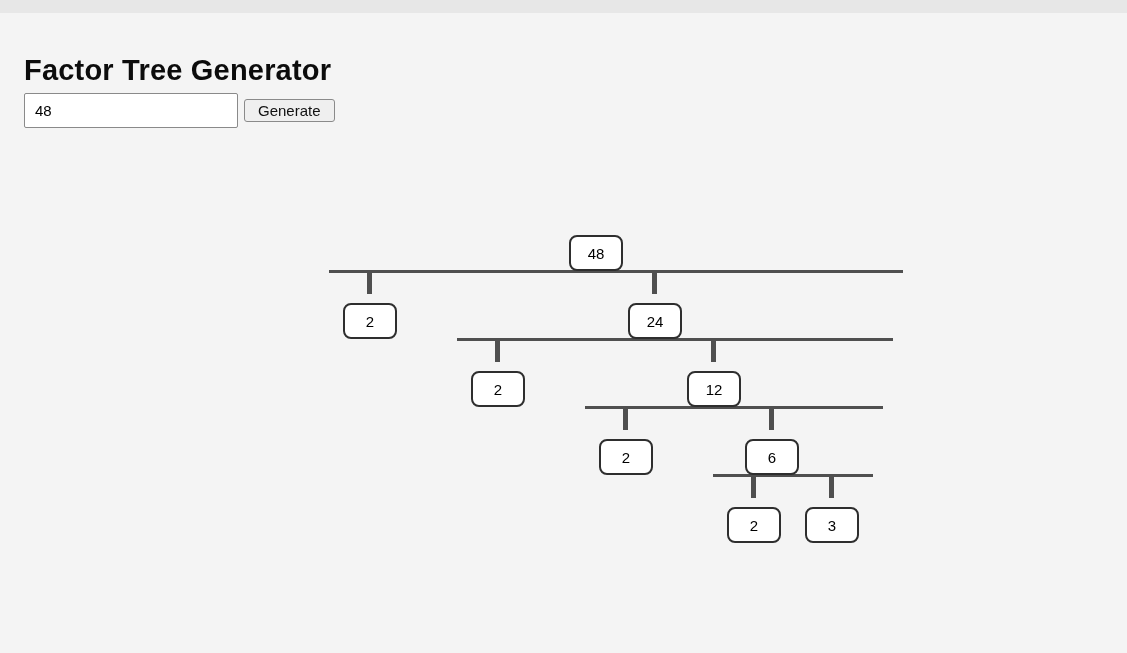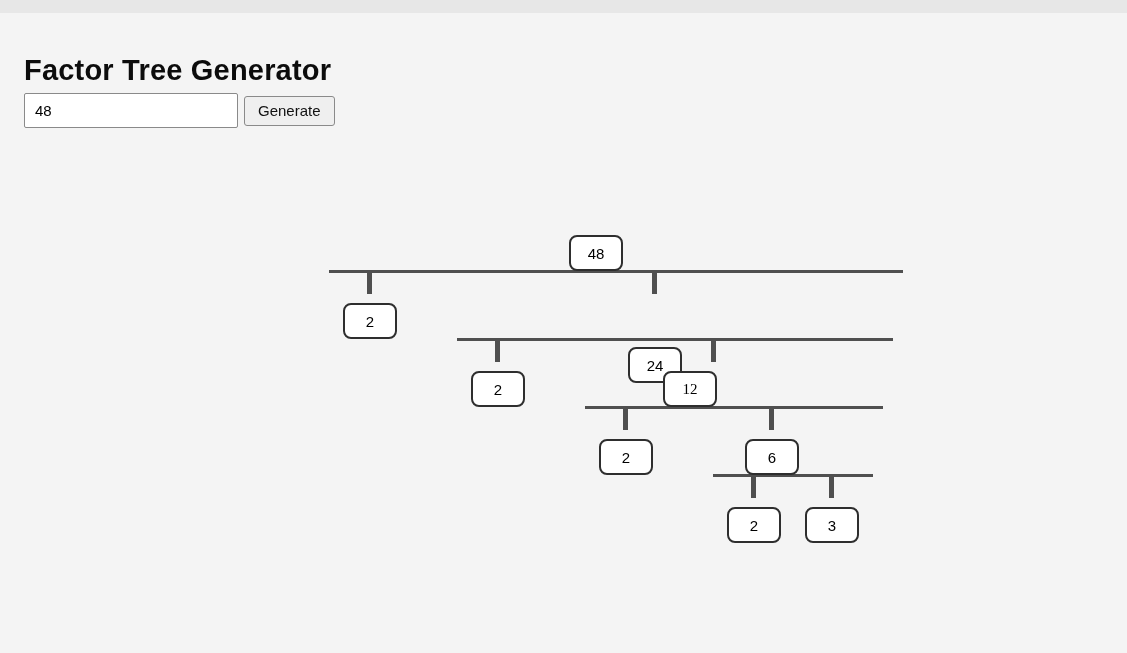--- a/index.html
+++ b/index.html
@@ -49,21 +49,21 @@
     border-radius: 2px;
     background: #ffffff;
     font-size: 15px;
     padding: 0 6px 0 10px;
     color: #000;
     font-family: "Liberation Sans", sans-serif;
   }
   button.generate-btn {
     box-sizing: border-box;
     margin-left: 6px;
-    height: 30px;
+    height: 23px;
     padding: 0 13px;
     font-size: 15px;
     color: #111;
     background: #efefef;
     border: 1px solid #8a8a8a;
     border-radius: 3px;
     font-family: "Liberation Sans", sans-serif;
     cursor: pointer;
   }
   .tree-canvas {
@@ -105,26 +105,26 @@
 
 <div class="tree-canvas" id="tree-canvas">
     <div class="t-line" style="left: 329px; width: 574px; top: 270px;"></div>
     <div class="t-stub" style="left: 367px; top: 270px;"></div>
     <div class="t-stub" style="left: 652px; top: 270px;"></div>
     <div class="t-node" style="left: 569px; top: 235px;">48</div>
     <div class="t-node" style="left: 343px; top: 303px;">2</div>
     <div class="t-line" style="left: 457px; width: 436px; top: 338px;"></div>
     <div class="t-stub" style="left: 495px; top: 338px;"></div>
     <div class="t-stub" style="left: 711px; top: 338px;"></div>
-    <div class="t-node" style="left: 628px; top: 303px; margin-top: 44px;">24</div>
+    <div class="t-node" style="left: 628px; top: 303px;">24</div>
     <div class="t-node" style="left: 471px; top: 371px;">2</div>
     <div class="t-line" style="left: 585px; width: 298px; top: 406px;"></div>
     <div class="t-stub" style="left: 623px; top: 406px;"></div>
     <div class="t-stub" style="left: 769px; top: 406px;"></div>
-    <div class="t-node" style="left: 663px; top: 371px; font-family: Liberation Serif, serif;">12</div>
+    <div class="t-node" style="left: 687px; top: 371px;">12</div>
     <div class="t-node" style="left: 599px; top: 439px;">2</div>
     <div class="t-line" style="left: 713px; width: 160px; top: 474px;"></div>
     <div class="t-stub" style="left: 751px; top: 474px;"></div>
     <div class="t-stub" style="left: 829px; top: 474px;"></div>
     <div class="t-node" style="left: 745px; top: 439px;">6</div>
     <div class="t-node" style="left: 727px; top: 507px;">2</div>
     <div class="t-node" style="left: 805px; top: 507px;">3</div>
   </div>
 
 <div class="content">

